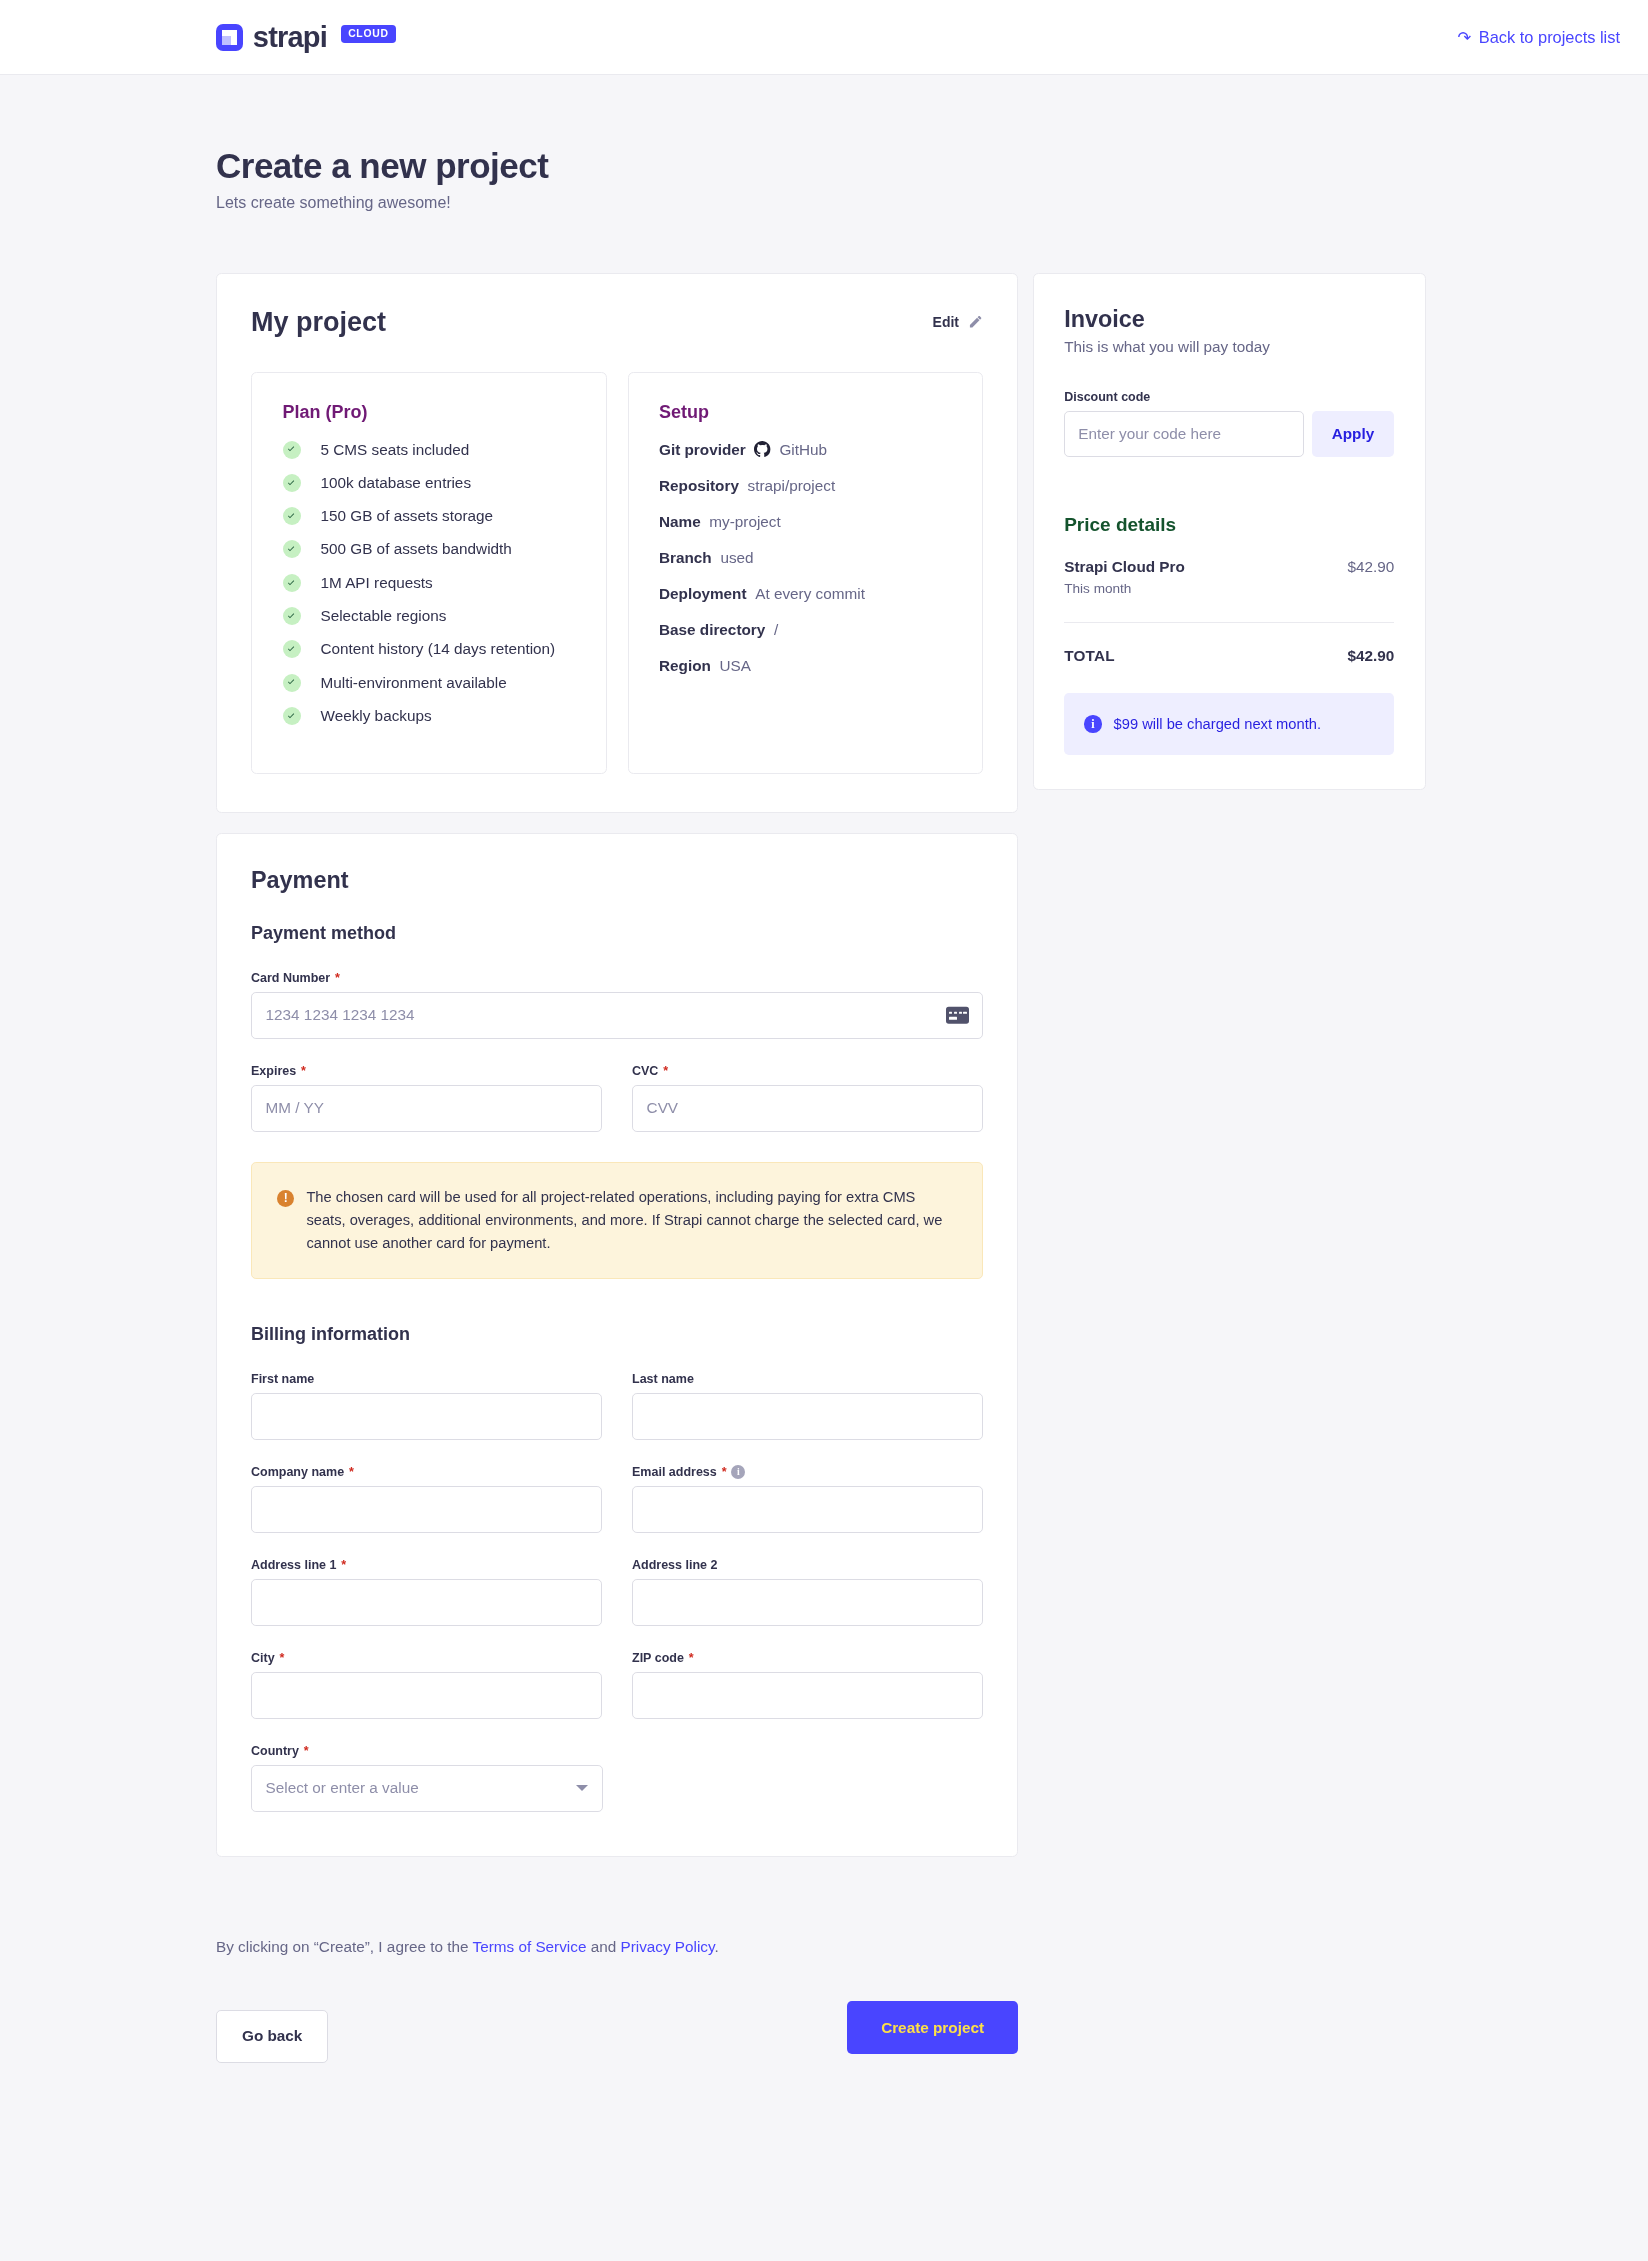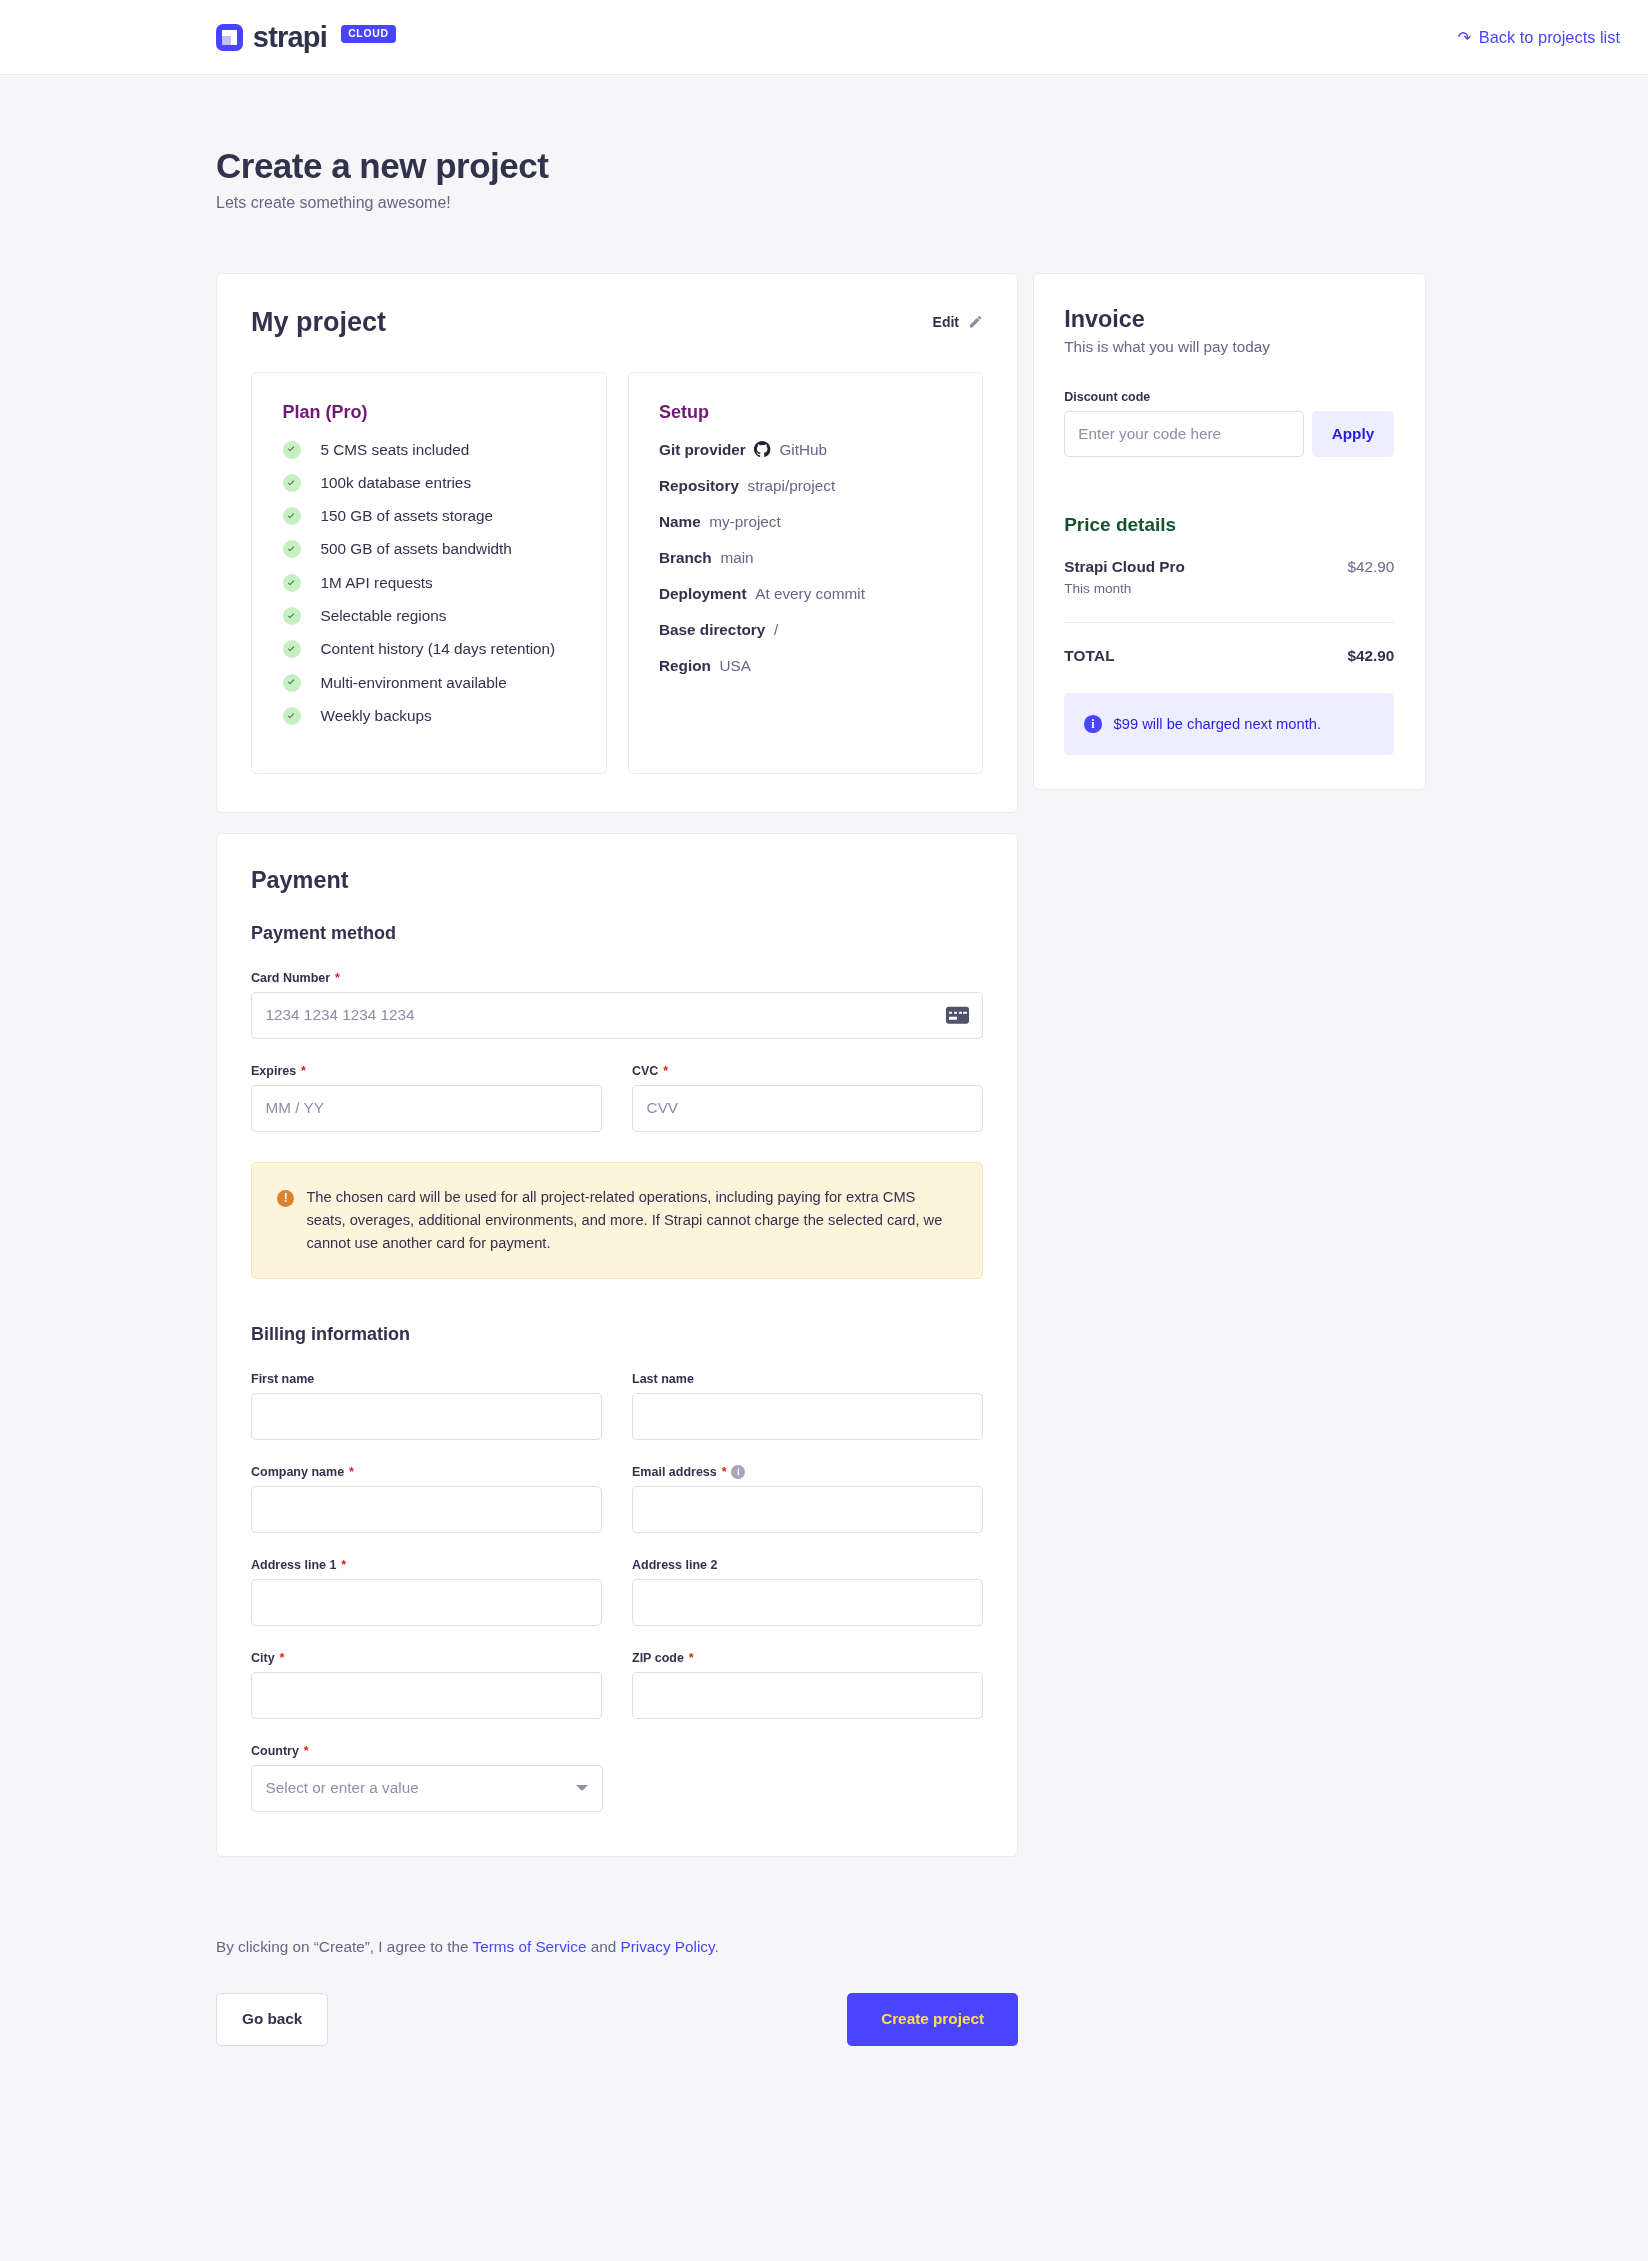--- a/index.html
+++ b/index.html
@@ -274,21 +274,21 @@
   .footer { margin: 81px 0 0 216px; width: 802px; }
   .terms { font-size: 15.3px; color: #666687; }
   .terms a { color: #4945ff; text-decoration: none; }
   .footer-actions {
     display: flex; justify-content: space-between; align-items: center;
     margin-top: 37px;
   }
   .btn-secondary {
     background: #ffffff; border: 0.5px solid #dcdce4; border-radius: 4.9px;
     font-size: 15.3px; font-weight: 600; color: #32324d;
-    padding: 0 25px; height: 53px; cursor: pointer; font-family: inherit;
+    padding: 0 25px; height: 53px; cursor: pointer; font-family: inherit; margin-top: 17px;
   }
   .btn-primary {
     background: #4945ff; border: none; border-radius: 4.9px;
     font-size: 15.3px; font-weight: 600; color: #fde047;
     padding: 0 34px; height: 53px; cursor: pointer; font-family: inherit;
   }
   .spacer { height: 114px; }
 </style>
 </head>
 <body>
@@ -422,21 +422,21 @@
               <div class="setup-row">
                 <span class="setup-key">Repository</span>
                 <span class="setup-val">strapi/project</span>
               </div>
               <div class="setup-row">
                 <span class="setup-key">Name</span>
                 <span class="setup-val">my-project</span>
               </div>
               <div class="setup-row">
                 <span class="setup-key">Branch</span>
-                <span class="setup-val">main</span>
+                <span class="setup-val">used</span>
               </div>
               <div class="setup-row">
                 <span class="setup-key">Deployment</span>
                 <span class="setup-val">At every commit</span>
               </div>
               <div class="setup-row">
                 <span class="setup-key">Base directory</span>
                 <span class="setup-val">/</span>
               </div>
               <div class="setup-row">

